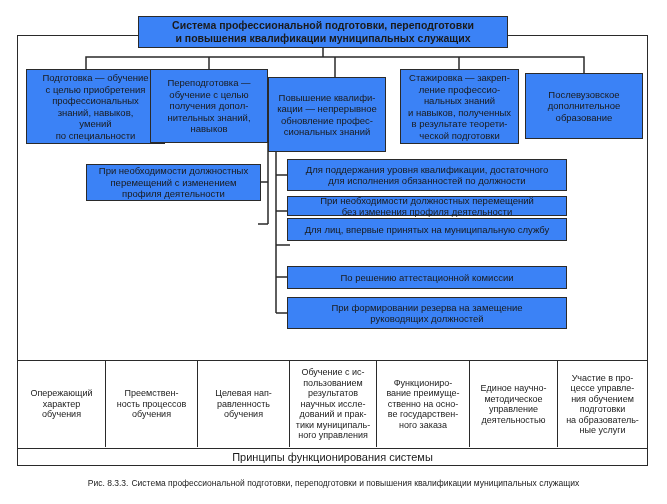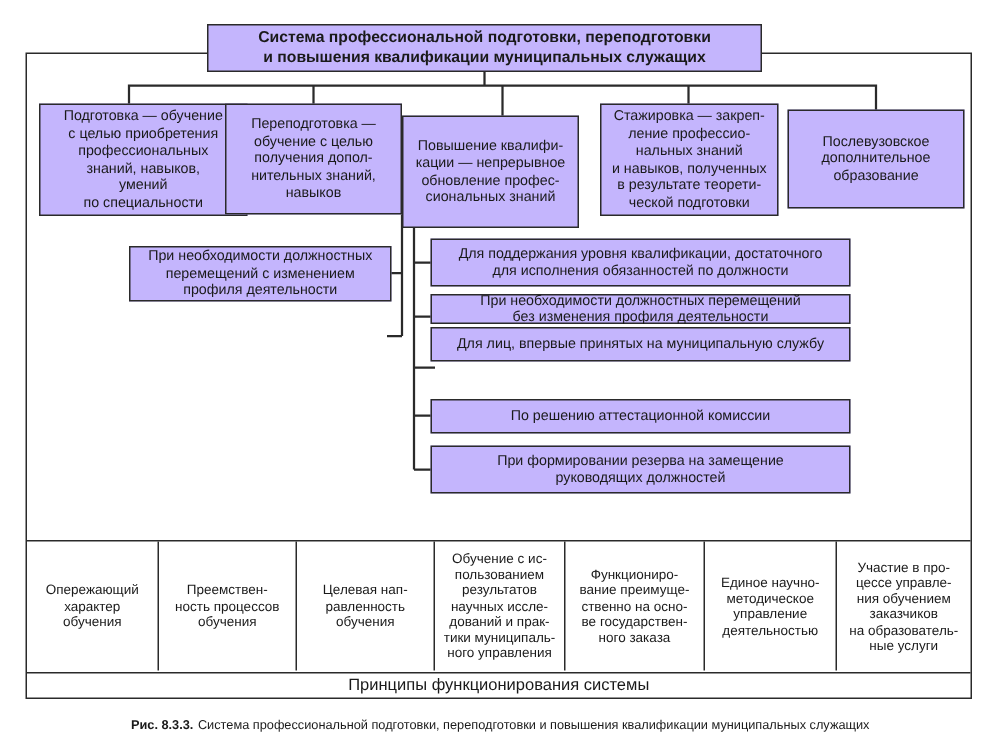--- a/index.html
+++ b/index.html
@@ -21,21 +21,21 @@
   .frame{
     position:absolute;
     left:17px;top:35px;width:631px;height:431px;
     border:1.5px solid #2a2a2a;
     box-sizing:border-box;
   }
   .box{
     position:absolute;
     box-sizing:border-box;
     border:1.5px solid #2a2a2a;
-    background:#c4b5fd;
+    background:#3b82f6;
     display:flex;align-items:center;justify-content:center;
     text-align:center;
     white-space:pre-line;
     font-size:9.5px;line-height:11.5px;
     padding:2px;
   }
   .title-box{
     font-weight:bold;
     font-size:10.5px;line-height:13px;
   }
@@ -61,21 +61,21 @@
     border-top:1.5px solid #2a2a2a;
     display:flex;align-items:center;justify-content:center;
     font-size:11px;
   }
   .caption{
     position:absolute;
     left:0;top:478px;width:100%;
     text-align:center;
     font-size:8.5px;line-height:11px;
   }
-  .caption .lbl{font-weight:bold;margin-right:3px;}
+  .caption .lbl{font-weight:normal;margin-right:3px;}
 </style>
 </head>
 <body>
 
 <div class="page">
 
   <svg class="connectors" width="667" height="504" viewBox="0 0 667 504">
     <g fill="none" stroke="#2a2a2a" stroke-width="1.5">
       <path d="M323 46 L323 57"></path>
       <path d="M86 70 L86 57 L584 57 L584 74"></path>
@@ -110,21 +110,21 @@
 ственно на осно-
 ве государствен-
 ного заказа</div>
       <div class="pcell" style="width:88px">Единое научно-
 методическое
 управление
 деятельностью</div>
       <div class="pcell">Участие в про-
 цессе управле-
 ния обучением
-заказчиков
+подготовки
 на образователь-
 ные услуги</div>
     </div>
     <div class="pbanner">Принципы функционирования системы</div>
   </div>
 
   <div class="box title-box" style="left:138px;top:16px;width:370px;height:32px">Система профессиональной подготовки, переподготовки
 и повышения квалификации муниципальных служащих</div>
 
   <div class="box" style="left:26px;top:69px;width:139px;height:75px">Подготовка — обучение

